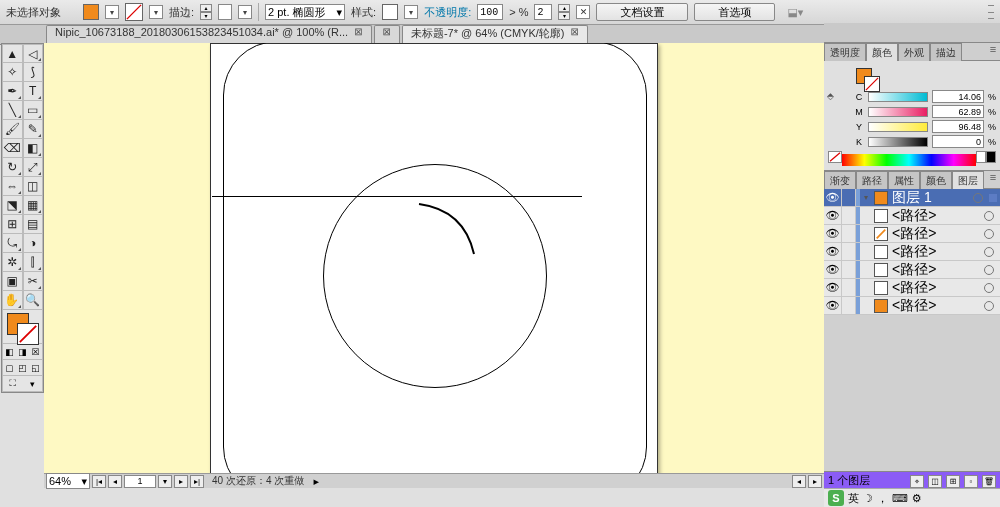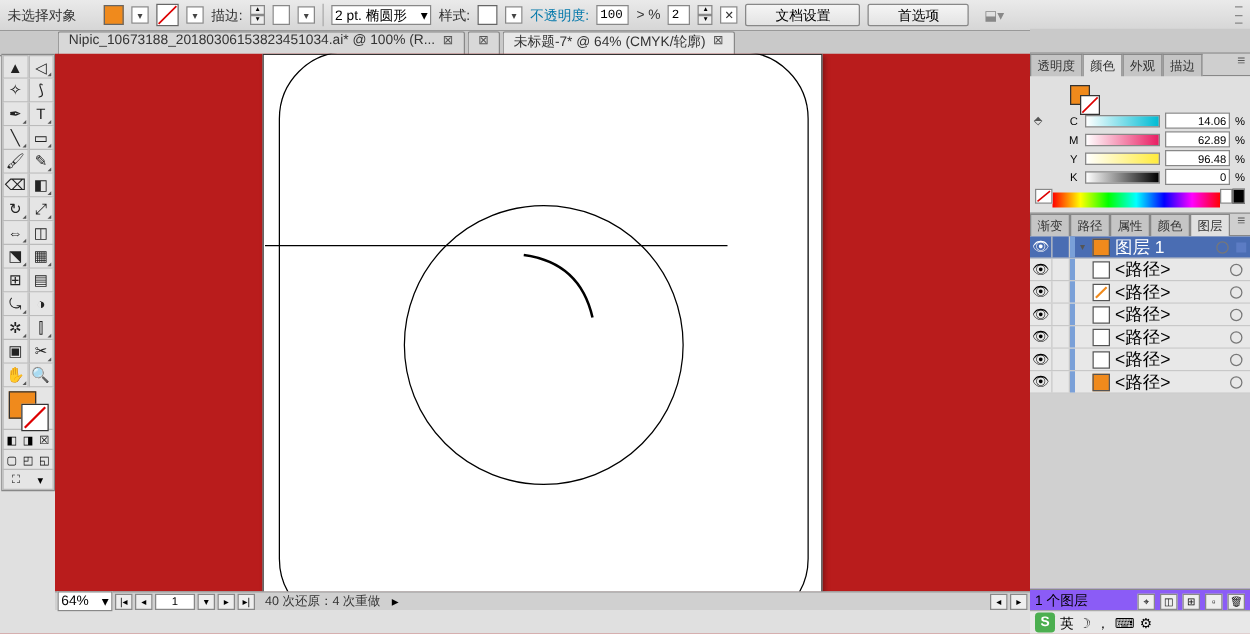--- a/index.html
+++ b/index.html
@@ -40,21 +40,21 @@
     .fill-stroke{height:34px;display:flex;align-items:center;justify-content:center;position:relative;border:1px solid #bbb;border-top:none;background:#e5e5e5;}
     .fs-fill{width:22px;height:22px;background:#f08a1c;border:1px solid #333;position:absolute;left:4px;top:3px;}
     .fs-stroke{width:22px;height:22px;background:#fff;border:1px solid #333;position:absolute;left:14px;top:13px;}
     .fs-stroke svg{width:100%;height:100%;}
     .draw-mode{height:16px;display:flex;background:#e5e5e5;border:1px solid #bbb;border-top:none;}
     .draw-mode span{flex:1;display:flex;align-items:center;justify-content:center;font-size:9px;}
     .screen-ctrl{height:16px;display:flex;background:#e5e5e5;border:1px solid #bbb;border-top:none;}
     .screen-ctrl span{flex:1;display:flex;align-items:center;justify-content:center;font-size:9px;}
 
     
-    .workspace{position:absolute;left:44px;top:43px;right:176px;bottom:19px;background:#b91c1c;display:flex;flex-direction:column;}
+    .workspace{position:absolute;left:44px;top:43px;right:176px;bottom:19px;background:#fef9c3;display:flex;flex-direction:column;}
     .canvas-area{flex:1;position:relative;overflow:hidden;}
     .artboard{position:absolute;left:166px;top:0;width:448px;height:459px;background:#fff;border:1px solid #333;box-shadow:2px 2px 4px rgba(0,0,0,.3);}
     .shape-roundrect{position:absolute;border:1px solid #000;background:transparent;}
     .shape-circle{position:absolute;border:1.2px solid #000;border-radius:50%;background:transparent;}
     .shape-hline{position:absolute;height:0;border-top:1px solid #000;}
     .shape-arc svg{width:100%;height:100%;overflow:visible;}
 
     .scroll-h{height:15px;background:#d0d0d0;border-top:1px solid #999;display:flex;align-items:center;padding:0 2px;gap:2px;}
     .sh-btn{width:14px;height:13px;border:1px solid #888;background:#eee;font-size:8px;display:flex;align-items:center;justify-content:center;}
     .sh-pagefield{width:32px;height:13px;border:1px solid #888;background:#fff;text-align:center;font-size:9px;}

